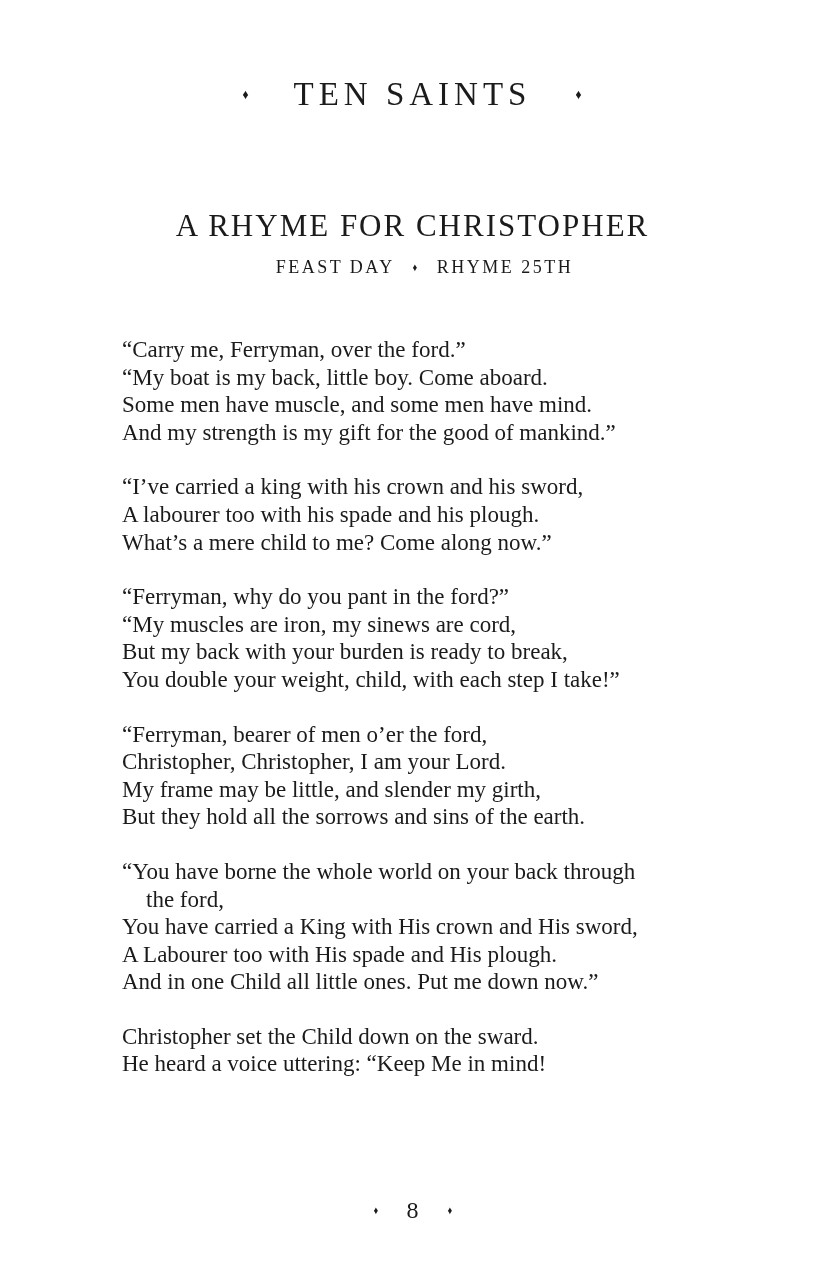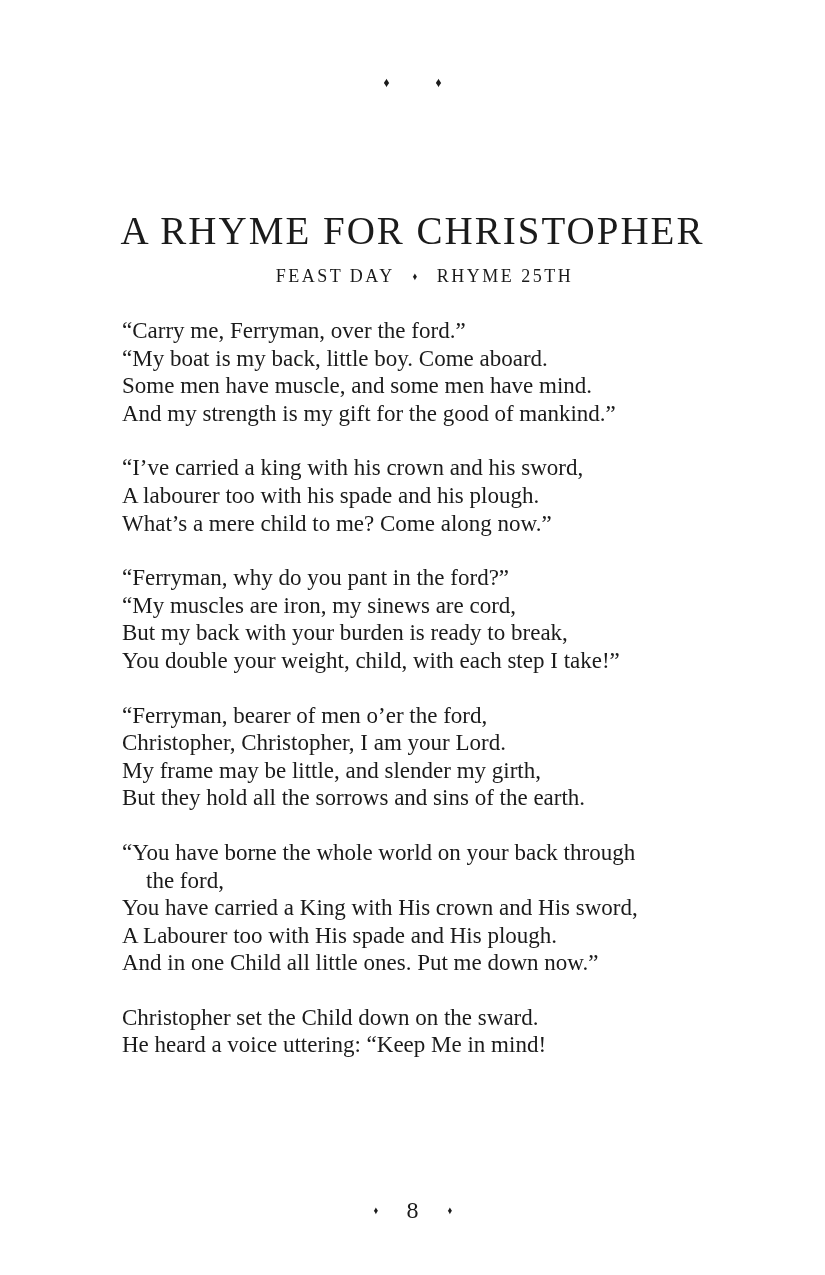--- a/index.html
+++ b/index.html
@@ -45,39 +45,39 @@
   
   .chapter-head {
     position: absolute;
     top: 208px;
     left: 0;
     width: 100%;
     text-align: center;
   }
   .chapter-title {
     margin: 0;
-    font-size: 39px;
+    font-size: 31px;
     font-weight: normal;
     letter-spacing: 2px;
     white-space: nowrap;
   }
   .feast-line {
     margin-top: 13px;
     display: flex;
     justify-content: center;
     align-items: center;
     gap: 17px;
     font-size: 18px;
     letter-spacing: 2.5px;
     padding-left: 24px;
   }
   
   .poem {
     position: absolute;
-    top: 317px;
+    top: 336px;
     left: 122px;
     width: 600px;
   }
   .stanza {
     margin: 0 0 27px 0;
   }
   .stanza:last-child { margin-bottom: 0; }
   .line {
     margin: 0;
     font-size: 23px;
@@ -101,20 +101,21 @@
     line-height: 1;
   }
 </style>
 </head>
 <body>
 
 <div class="page">
 
   <header class="running-header">
     <span class="orn orn-header">♦</span>
+    <h1 class="book-title">TEN SAINTS</h1>
     <span class="orn orn-header">♦</span>
   </header>
 
   <section class="chapter-head">
     <h2 class="chapter-title">A RHYME FOR CHRISTOPHER</h2>
     <div class="feast-line">
       <span>FEAST DAY</span>
       <span class="orn orn-sub">♦</span>
       <span>RHYME 25TH</span>
     </div>

